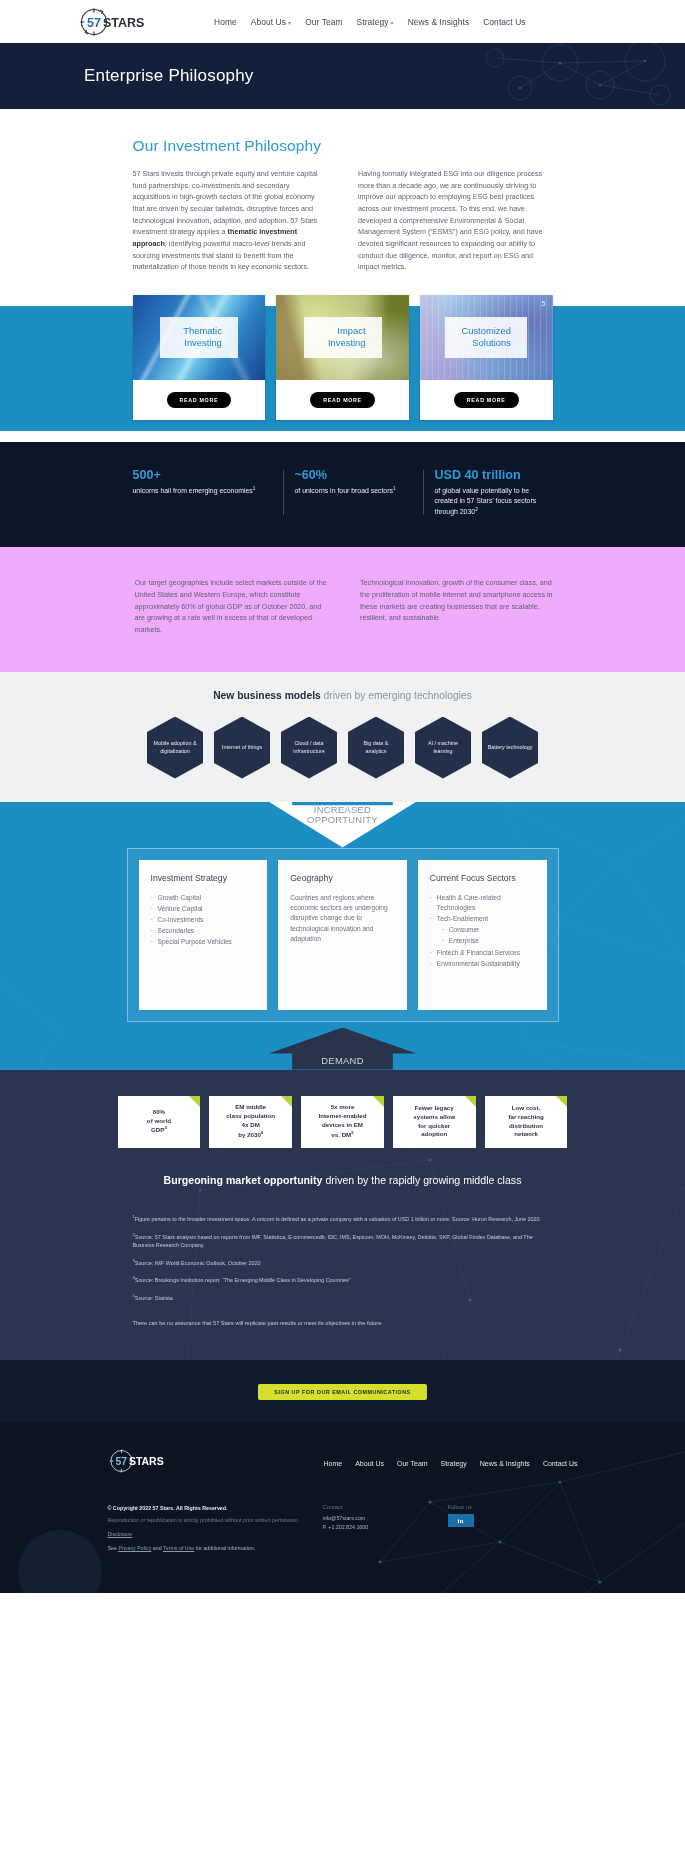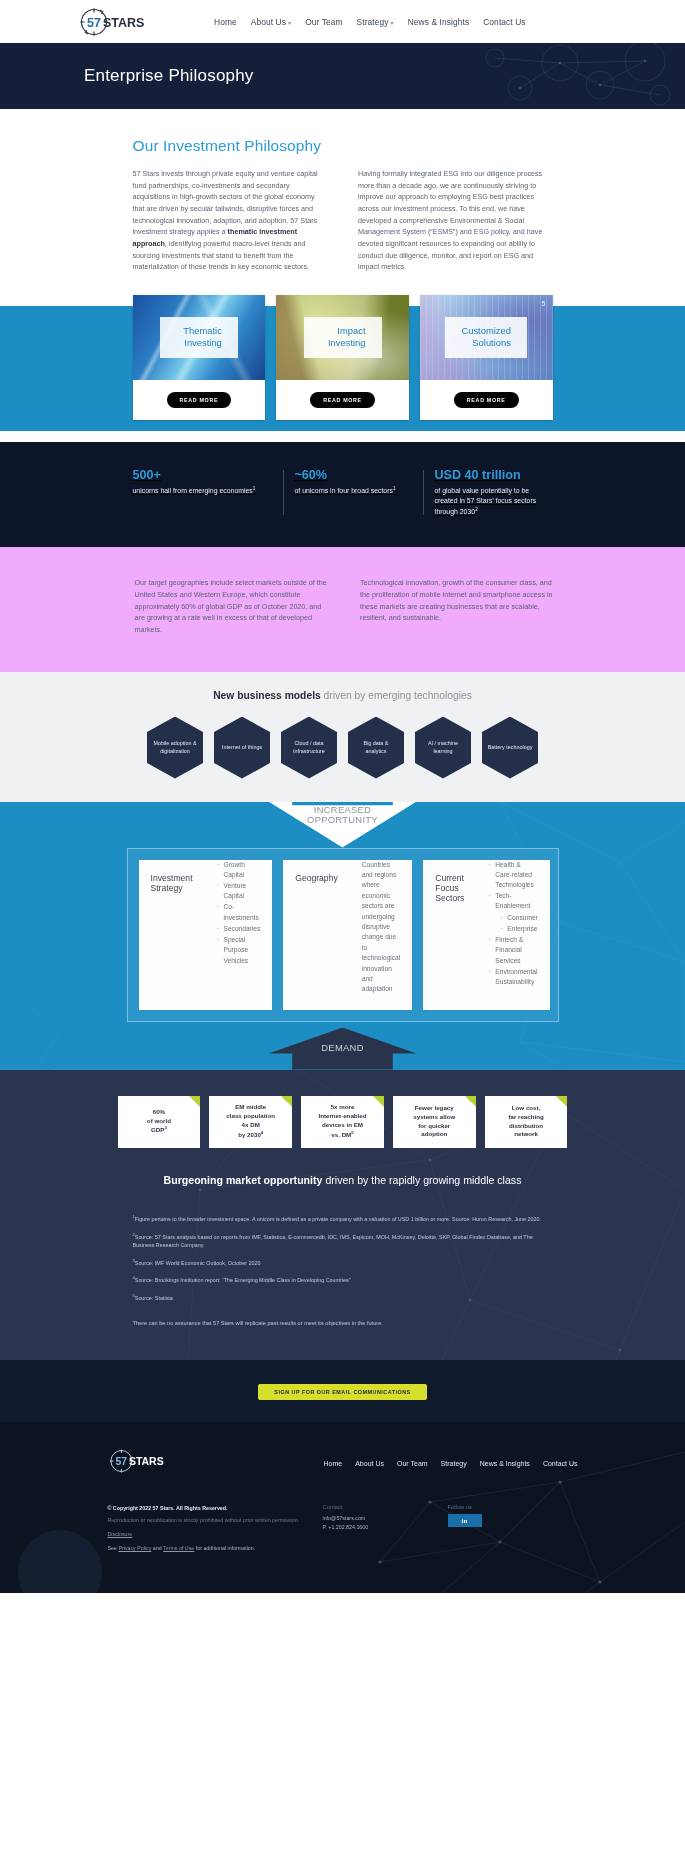--- a/index.html
+++ b/index.html
@@ -177,21 +177,20 @@
     border-radius: 20px;
     padding: 5px 13px;
     border: none;
     cursor: pointer;
   }
 
   
   .stats-band {
     background: #0d1629;
     padding: 26px 0 30px 0;
-    text-decoration: underline;
   }
   .stats-row {
     width: 420px; margin: 0 auto;
     display: flex;
   }
   .stat { padding: 0 12px; position: relative; }
   .stat:first-child { padding-left: 0; }
   .stat + .stat:before {
     content:""; position:absolute; left:0; top:2px; bottom:2px;
     width:1px; background: rgba(255,255,255,.22);
@@ -275,20 +274,21 @@
     padding: 11px;
     display: flex;
     gap: 11px;
   }
   .sbox {
     flex: 1;
     background: #fdfdfd;
     min-height: 150px;
     padding: 0;
     display: flex;
+    flex-direction: column;
   }
   .sbox-title {
     font-size: 8.6px;
     color: #3c4350;
     padding: 13px 12px 10px 12px;
   }
   .sbox-body { padding: 0 12px 12px 12px; }
   .sbox-body ul { list-style: none; }
   .sbox-body li {
     font-size: 6.6px;
@@ -317,21 +317,21 @@
     margin-top: 6px;
   }
   .arrow-up {
     width: 148px; height: 42px;
     background: #29344c;
     clip-path: polygon(50% 0%, 100% 62%, 84% 62%, 84% 100%, 16% 100%, 16% 62%, 0% 62%);
     position: relative;
   }
   .arrow-up-text {
     position: absolute;
-    bottom: 16px; left: 0; right: 0;
+    bottom: 3px; left: 0; right: 0;
     text-align: center;
     color: #cfd4db;
     font-size: 9.4px;
     line-height: 1.15;
     letter-spacing: .3px;
     z-index: 2;
   }
 
   
   .dark-band {
@@ -451,21 +451,21 @@
   .fcol-1 p, .fcol-2 p, .fcol-3 p {
     color: #aab3c0;
     font-size: 5.3px;
     line-height: 1.68;
   }
   .fcol-1 .copy { color: #e6eaf0; font-weight: 700; margin-bottom: 3px; }
   .fcol-1 .muted { color: #6d7a8c; }
   .flabel { color: #5f6d80; font-size: 5.8px; margin-bottom: 4px; }
   .flink { color: #8d98a8; text-decoration: underline; }
   .li-badge {
-    width: 34px; height: 13px;
+    width: 26px; height: 13px;
     background: #1a6fa8;
     display: flex; align-items: center; justify-content: center;
     color: #fff; font-size: 7px; font-weight: 700;
     font-family: "Liberation Serif", serif;
   }
 </style>
 </head>
 <body>
 
 <header class="site-header">

